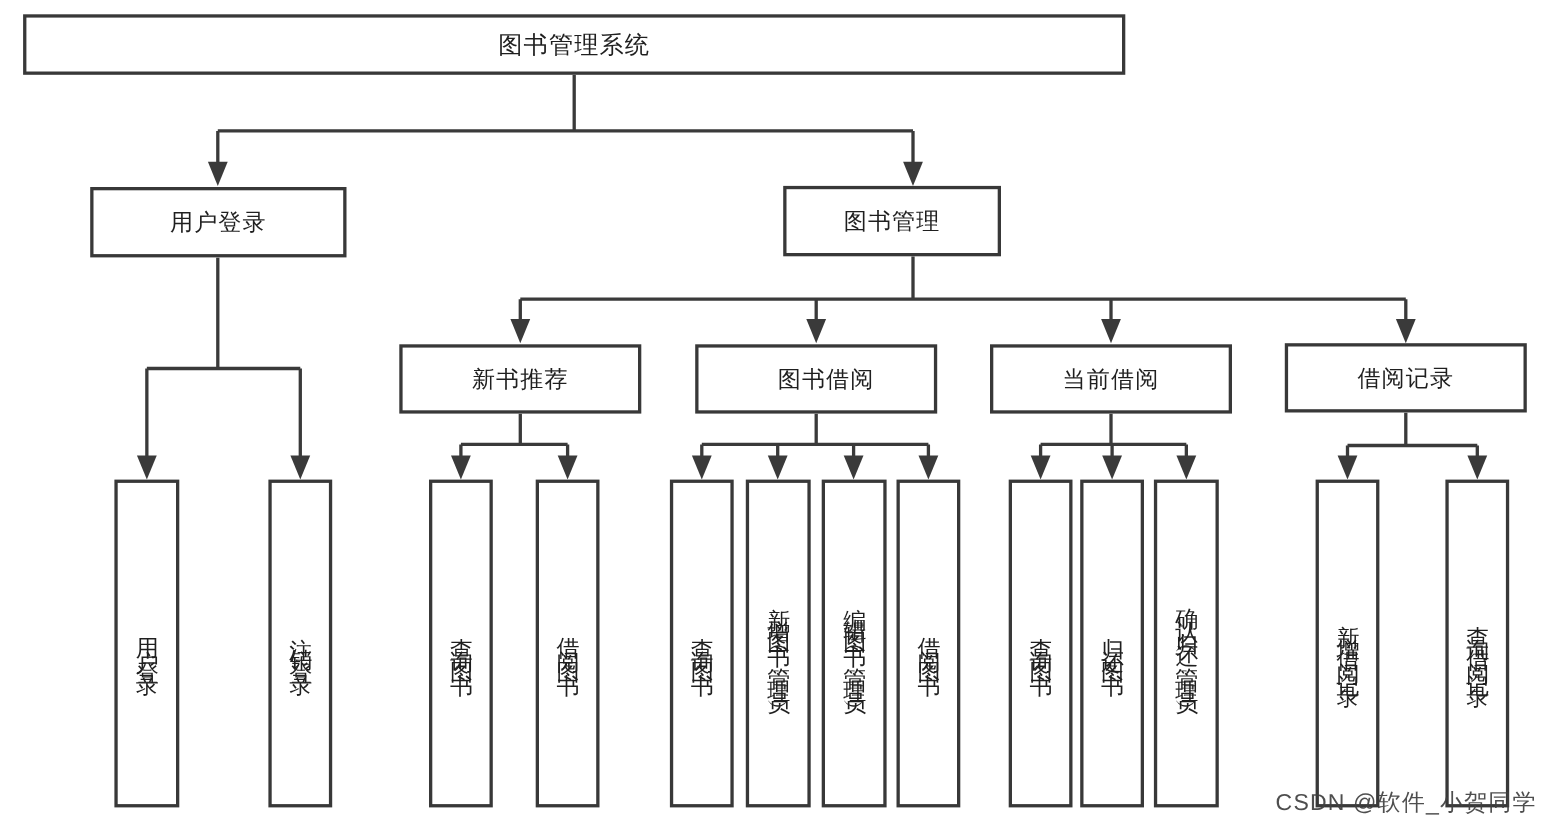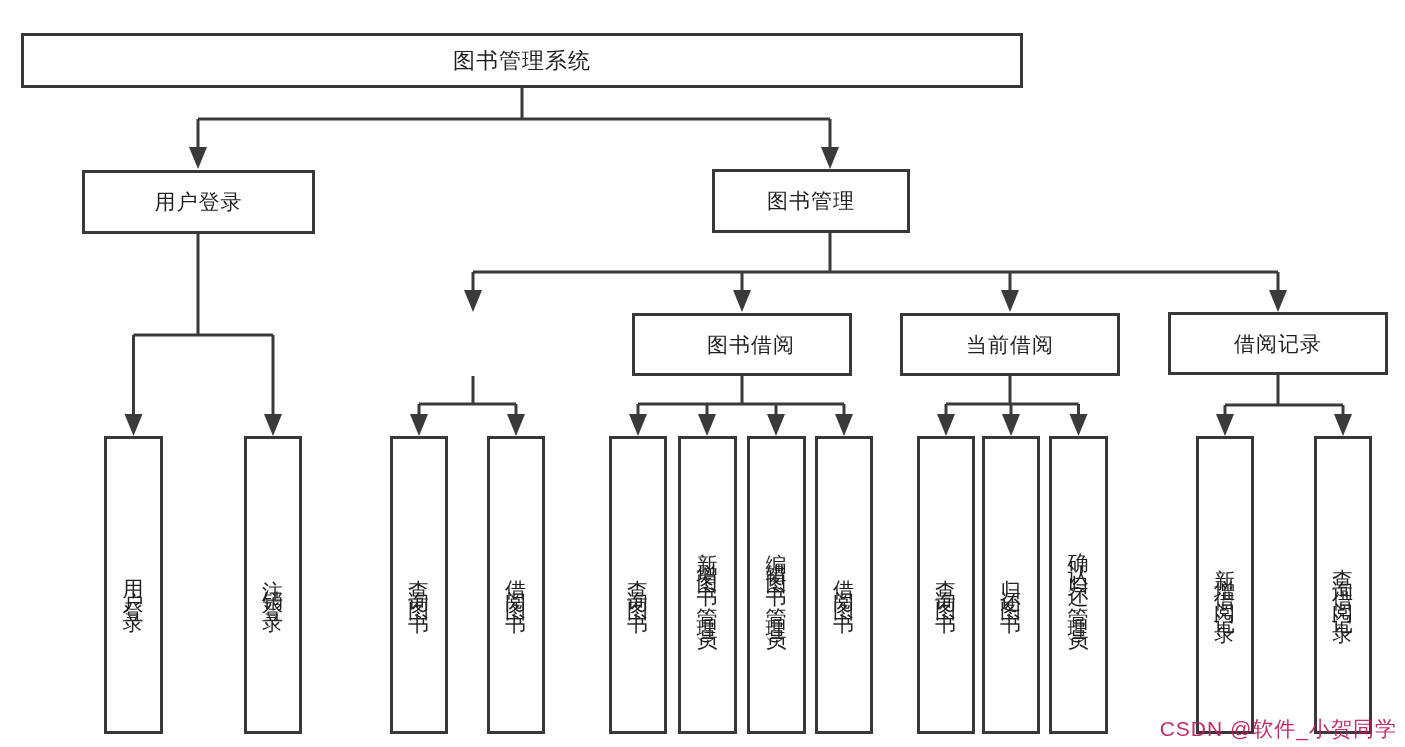--- a/index.html
+++ b/index.html
@@ -10,21 +10,21 @@
     font-family:"Liberation Sans","DejaVu Sans",sans-serif;
     color:#1f1f1f;
   }
   #connectors { position:absolute; left:0; top:0; z-index:1; }
   .hnode, .vnode {
     position:absolute; z-index:2;
     background:#ffffff; border:3px solid #383838;
     display:flex; align-items:center; justify-content:center;
   }
   .hnode { font-size:21px; }
-  .hnode.root { font-size:22px;margin-top:20px; }
+  .hnode.root { font-size:22px; }
   .hnode .htext { letter-spacing:1px; white-space:nowrap; }
   .vnode { font-size:21px; }
   .vtext {
     writing-mode:vertical-rl; text-orientation:mixed;
     letter-spacing:11px; line-height:1; white-space:nowrap;
   }
   #watermark {
     position:absolute; right:8px; bottom:4px; z-index:3;
     font-size:21px; letter-spacing:1px; opacity:0.92;
     white-space:nowrap;
@@ -71,20 +71,23 @@
     <span class="htext">图书管理系统</span>
   </div>
 
   <div class="hnode" style="left: 82px; top: 170px; width: 233px; height: 64px; border-color: rgb(56, 56, 56);">
     <span class="htext">用户登录</span>
   </div>
   <div class="hnode" style="left: 712px; top: 169px; width: 198px; height: 64px; border-color: rgb(56, 56, 56);">
     <span class="htext">图书管理</span>
   </div>
 
+  <div class="hnode" style="left: 363px; top: 313px; width: 220px; height: 63px; border-color: rgb(56, 56, 56);">
+    <span class="htext">新书推荐</span>
+  </div>
   <div class="hnode" style="left: 632px; top: 313px; width: 220px; height: 63px; border-color: rgb(56, 56, 56); padding-left: 18px;">
     <span class="htext">图书借阅</span>
   </div>
   <div class="hnode" style="left: 900px; top: 313px; width: 220px; height: 63px; border-color: rgb(56, 56, 56);">
     <span class="htext">当前借阅</span>
   </div>
   <div class="hnode" style="left: 1168px; top: 312px; width: 220px; height: 63px; border-color: rgb(56, 56, 56);">
     <span class="htext">借阅记录</span>
   </div>
 
@@ -125,15 +128,15 @@
     <span class="vtext">确认归还（管理员）</span>
   </div>
 
   <div class="vnode" style="left: 1196px; top: 436px; width: 58px; height: 298px; border-color: rgb(56, 56, 56);">
     <span class="vtext">新增借阅记录</span>
   </div>
   <div class="vnode" style="left: 1314px; top: 436px; width: 58px; height: 298px; border-color: rgb(56, 56, 56);">
     <span class="vtext">查询借阅记录</span>
   </div>
 
-  <div id="watermark" style="color: #be185d;">CSDN @软件_小贺同学</div>
+  <div id="watermark" style="color: #404040;">CSDN @软件_小贺同学</div>
 
 </div>
 
 </body></html>

